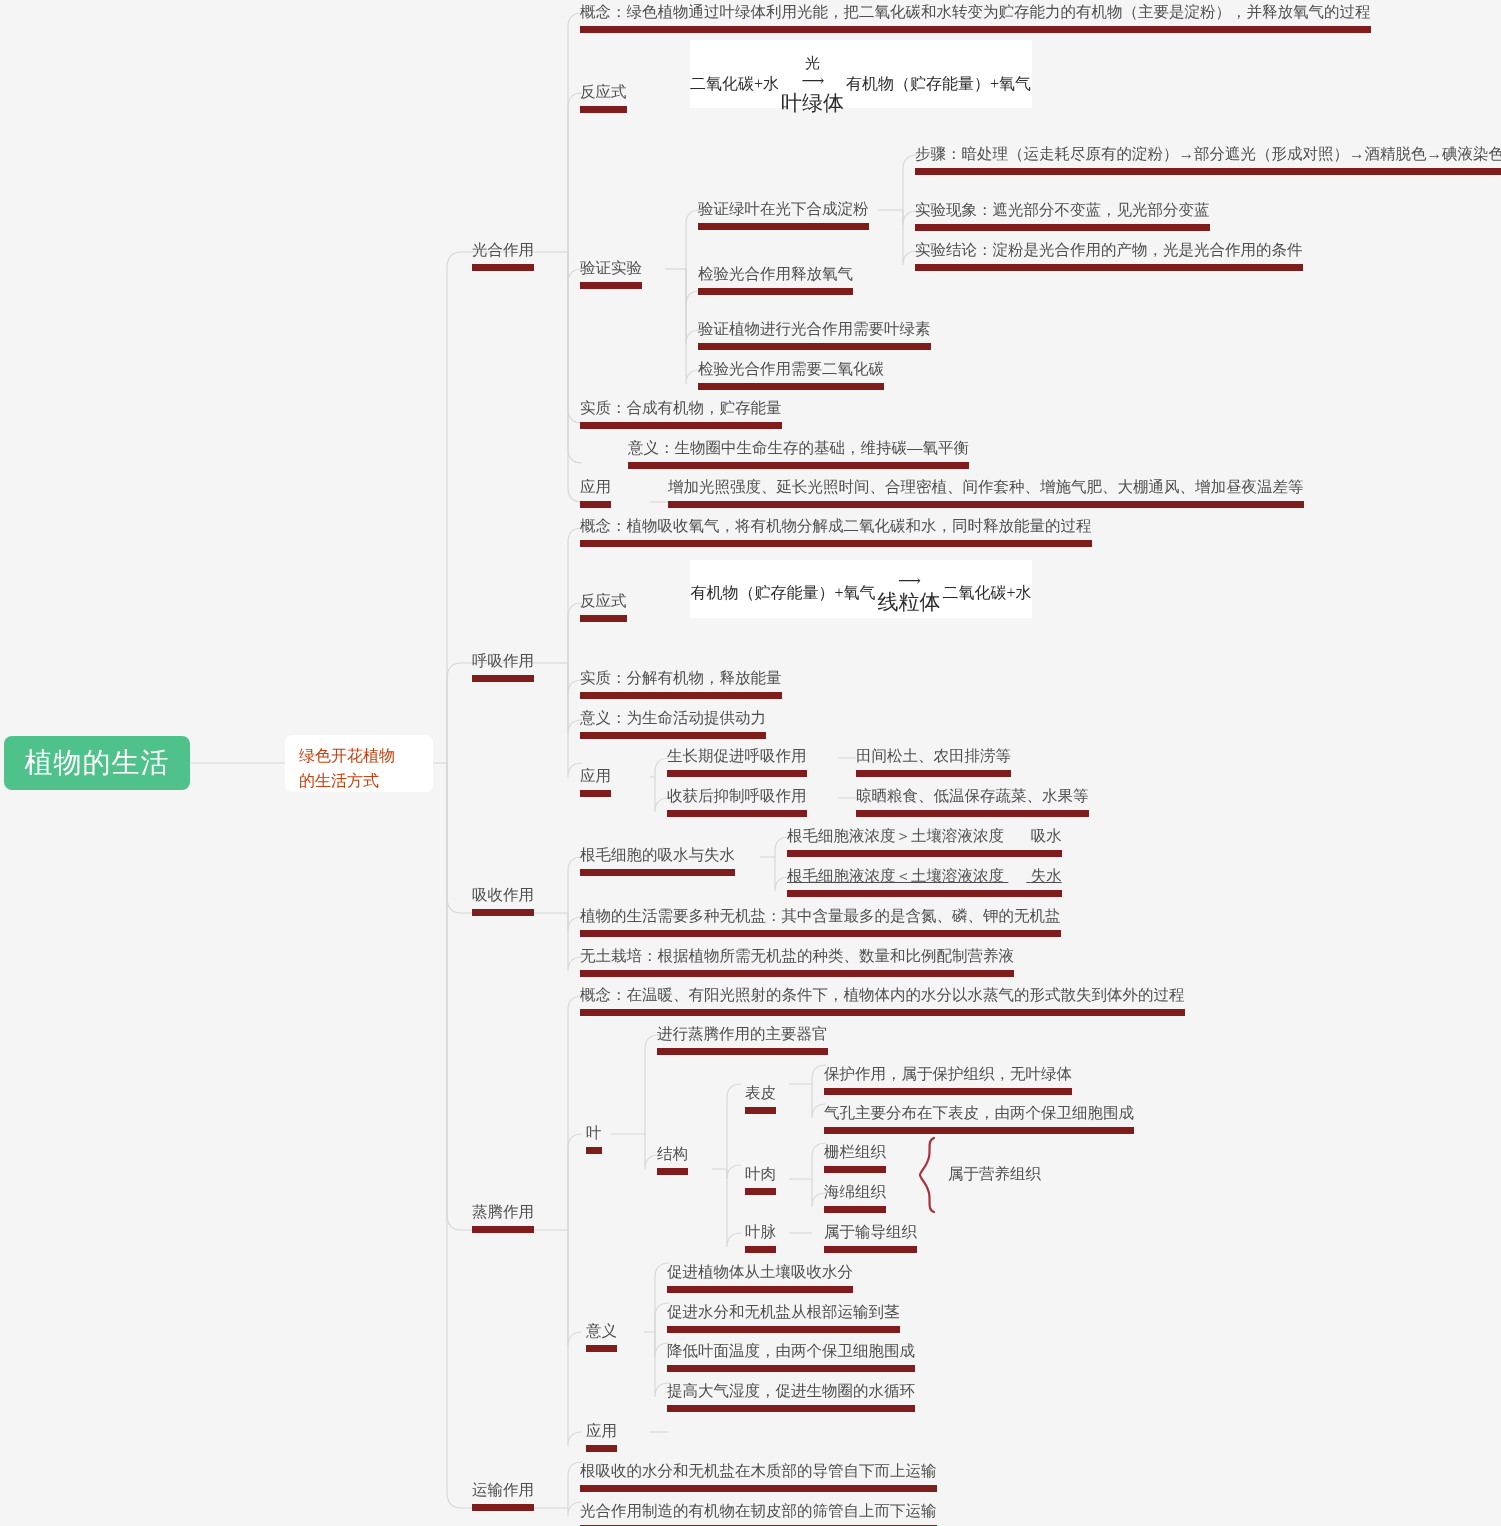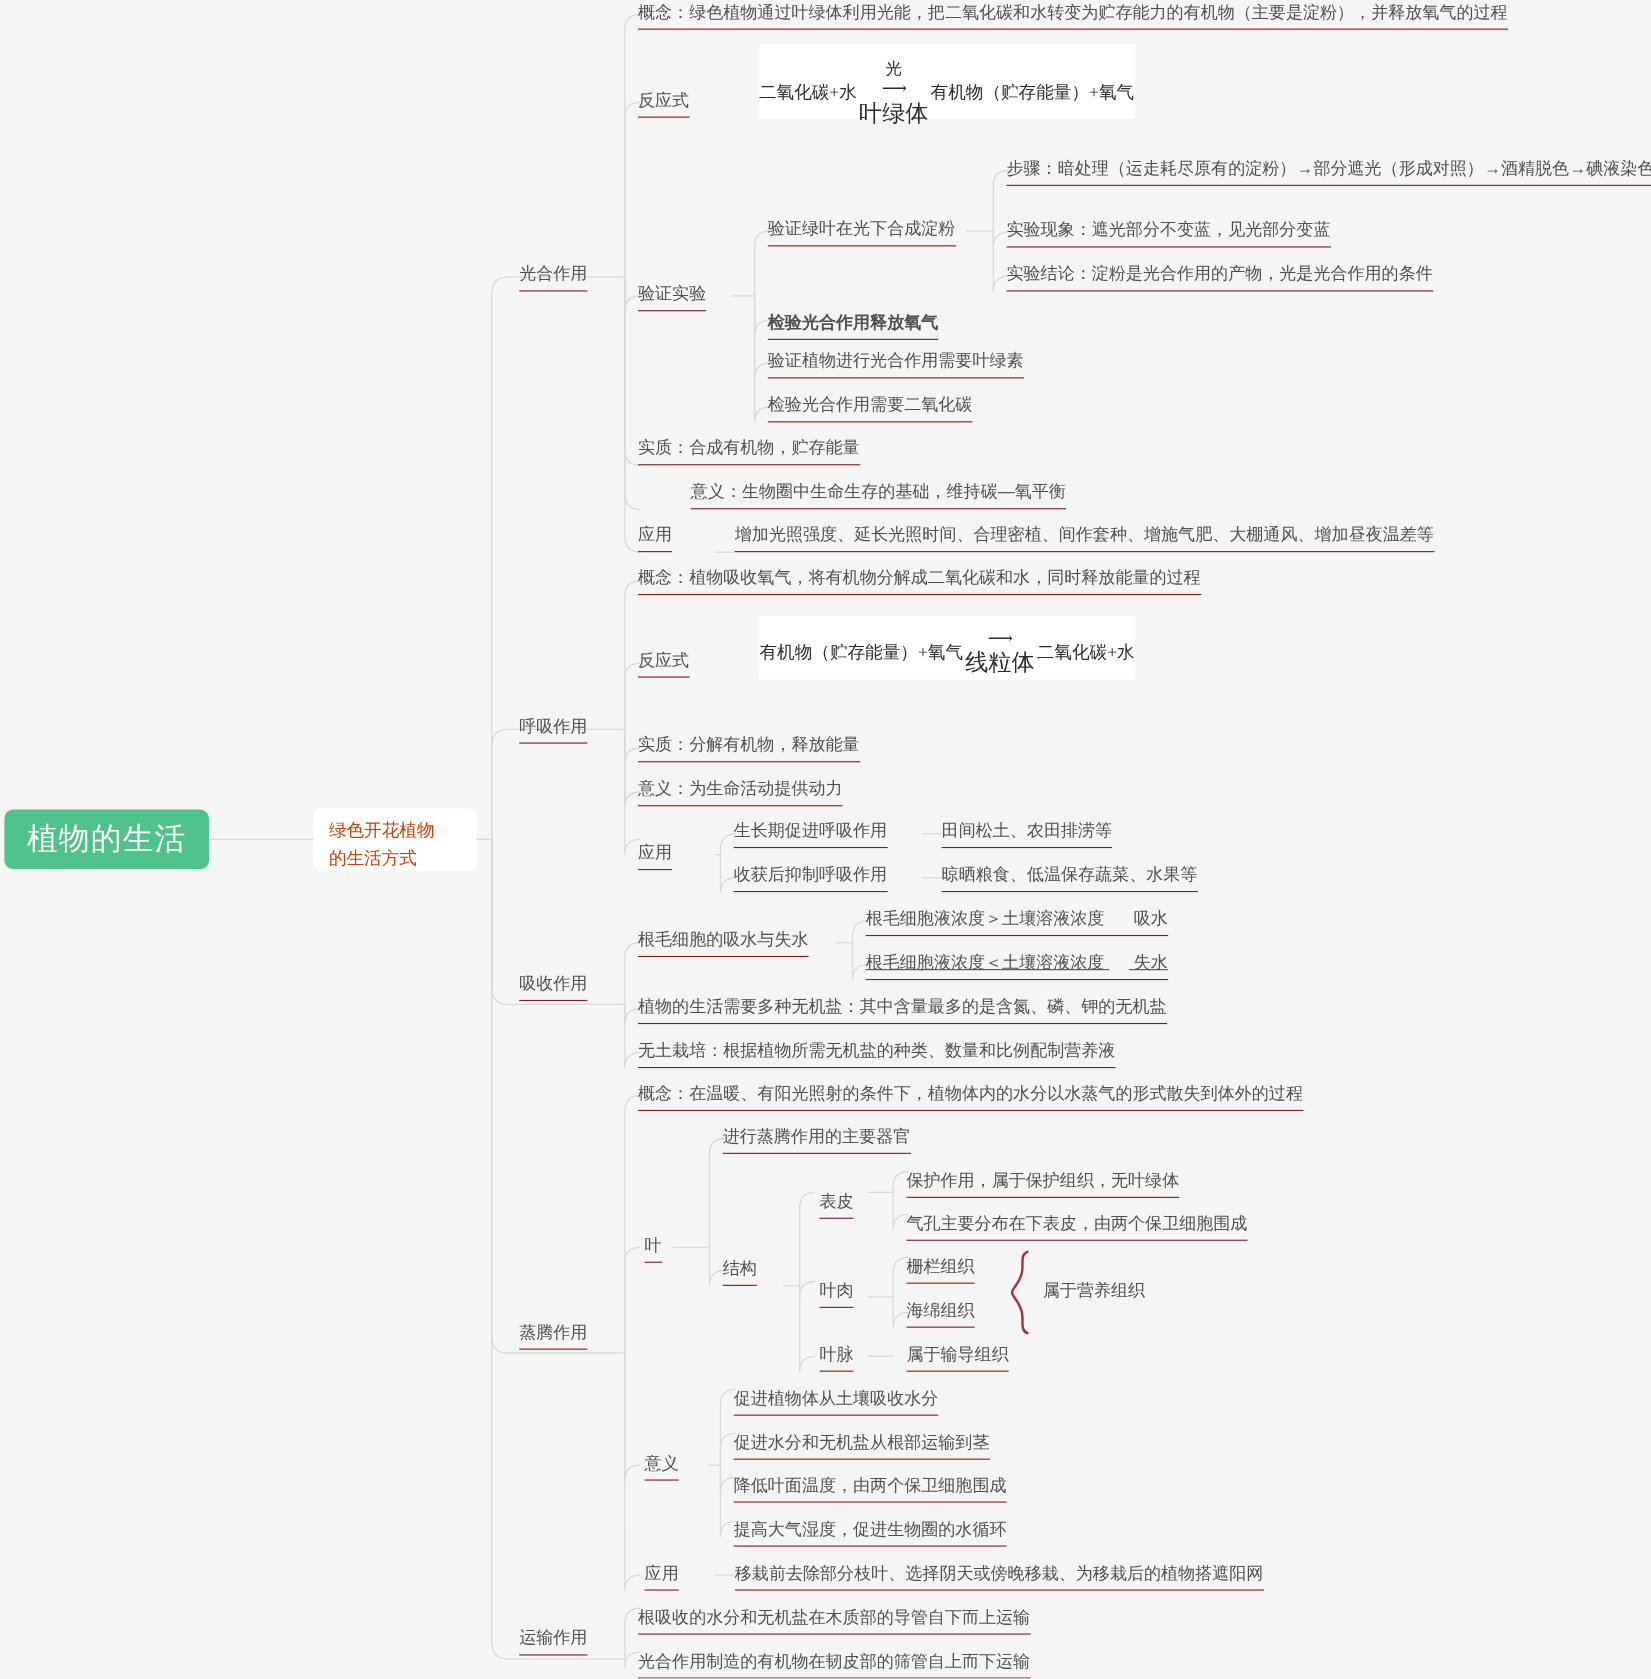--- a/index.html
+++ b/index.html
@@ -42,21 +42,21 @@
   
   .tnode{
     position:absolute;
     font-size:15.5px;
     line-height:20px;
     color:#4f4f4f;
     white-space:nowrap;
     padding-bottom:4px;
     box-sizing:border-box;
   }
-  .tnode.ul{border-bottom:1px solid #7f1d1d;text-align:center;}
+  .tnode.ul{border-bottom:7px solid #7f1d1d;text-align:center;}
 
   
   .formula{
     position:absolute;
     background:#ffffff;
     box-sizing:border-box;
     text-align:center;
     color:#2b2b2b;
     font-family:"Liberation Serif","DejaVu Serif",serif;
   }
@@ -200,21 +200,21 @@
     </div>
   </div>
 
   <div class="tnode ul" style="left:580px;top:258px;">验证实验</div>
 
   <div class="tnode ul" style="left:698px;top:199px;">验证绿叶在光下合成淀粉</div>
   <div class="tnode ul" style="left:915px;top:144px;">步骤：暗处理（运走耗尽原有的淀粉）→部分遮光（形成对照）→酒精脱色→碘液染色</div>
   <div class="tnode ul" style="left:915px;top:200px;">实验现象：遮光部分不变蓝，见光部分变蓝</div>
   <div class="tnode ul" style="left:915px;top:240px;">实验结论：淀粉是光合作用的产物，光是光合作用的条件</div>
 
-  <div class="tnode ul" style="left:698px;top:284px;font-weight:bold;">检验光合作用释放氧气</div>
+  <div class="tnode ul" style="left:698px;top:264px;">检验光合作用释放氧气</div>
   <div class="tnode ul" style="left:698px;top:319px;">验证植物进行光合作用需要叶绿素</div>
   <div class="tnode ul" style="left:698px;top:359px;">检验光合作用需要二氧化碳</div>
 
   <div class="tnode ul" style="left:580px;top:398px;">实质：合成有机物，贮存能量</div>
   <div class="tnode ul" style="left:580px;top:438px;margin-left:48px;">意义：生物圈中生命生存的基础，维持碳—氧平衡</div>
   <div class="tnode ul" style="left:580px;top:477px;">应用</div>
   <div class="tnode ul" style="left:668px;top:477px;">增加光照强度、延长光照时间、合理密植、间作套种、增施气肥、大棚通风、增加昼夜温差等</div>
 
   <div class="tnode ul" style="left:472px;top:651px;">呼吸作用</div>
 
@@ -288,19 +288,18 @@
   <div class="tnode ul" style="left:745px;top:1222px;">叶脉</div>
   <div class="tnode ul" style="left:824px;top:1222px;">属于输导组织</div>
 
   <div class="tnode ul" style="left:586px;top:1321px;">意义</div>
   <div class="tnode ul" style="left:667px;top:1262px;">促进植物体从土壤吸收水分</div>
   <div class="tnode ul" style="left:667px;top:1302px;">促进水分和无机盐从根部运输到茎</div>
   <div class="tnode ul" style="left:667px;top:1341px;">降低叶面温度，由两个保卫细胞围成</div>
   <div class="tnode ul" style="left:667px;top:1381px;">提高大气湿度，促进生物圈的水循环</div>
 
   <div class="tnode ul" style="left:586px;top:1421px;">应用</div>
-  <div class="tnode ul" style="left:668px;top:1421px;">移栽前去除部分枝叶、选择阴天或傍晚移栽、为移栽后的植物搭遮阳网</div>
 
   <div class="tnode ul" style="left:472px;top:1480px;">运输作用</div>
   <div class="tnode ul" style="left:580px;top:1461px;">根吸收的水分和无机盐在木质部的导管自下而上运输</div>
   <div class="tnode ul" style="left:580px;top:1501px;">光合作用制造的有机物在韧皮部的筛管自上而下运输</div>
 
 </div>
 
 </body></html>

